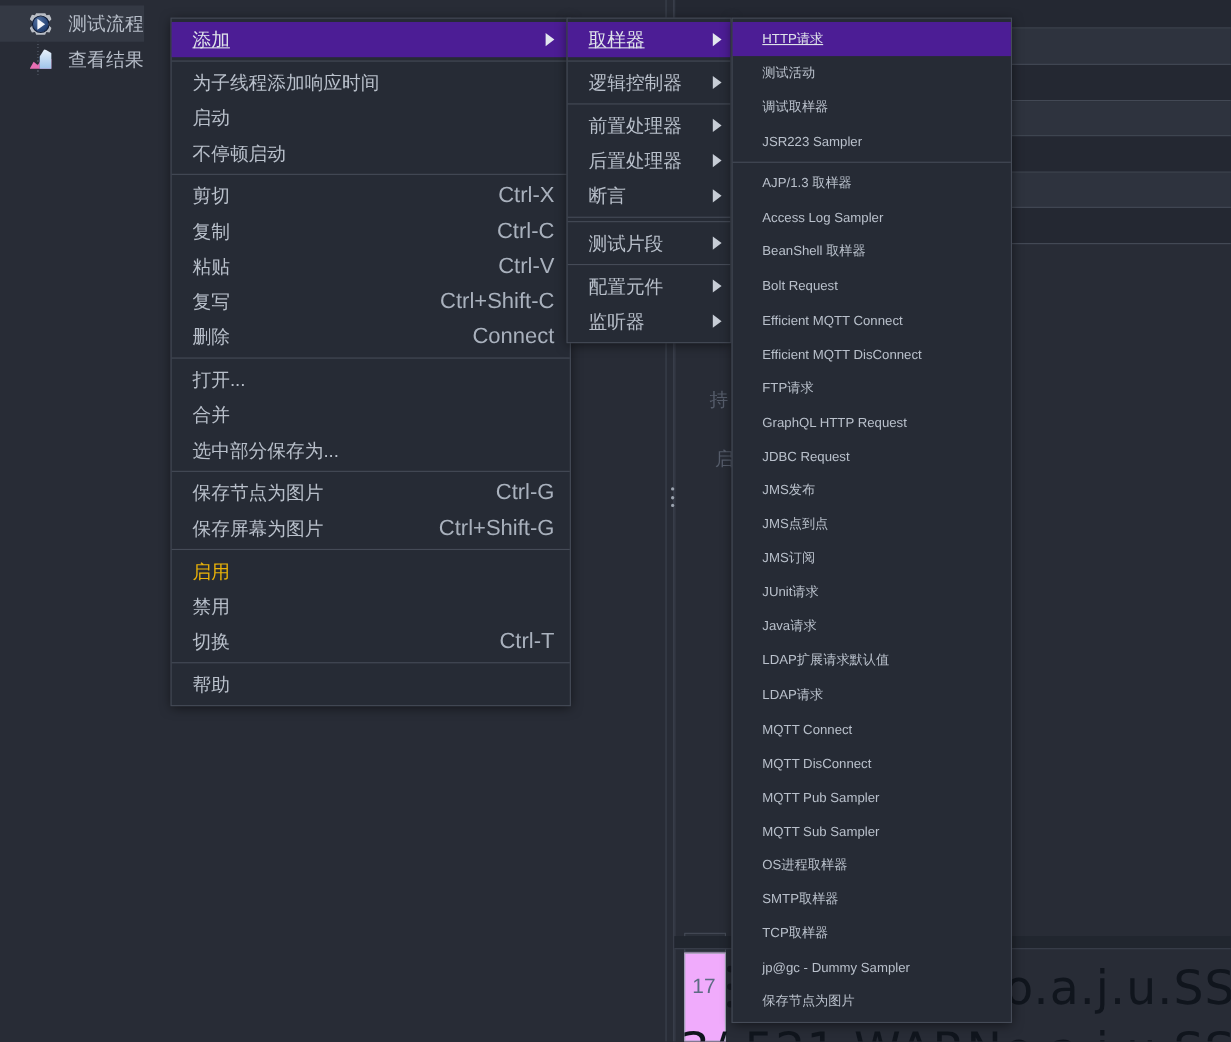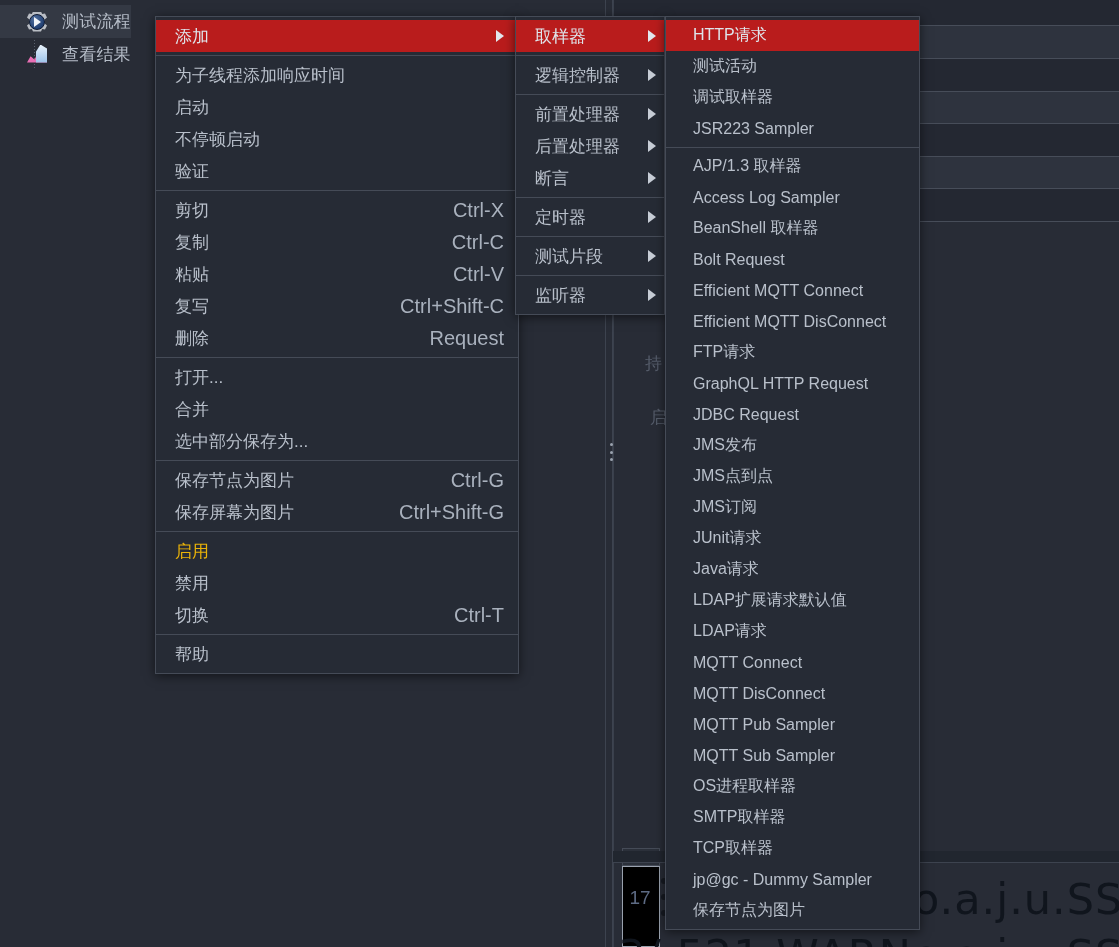--- a/index.html
+++ b/index.html
@@ -115,21 +115,21 @@
   .bg-ghost {
     position: absolute;
     color: #555c6a;
     font-size: 17px;
   }
 
   
   .gutter-box {
     position: absolute; left: 622px; top: 866px;
     width: 38px; height: 81px;
-    background: #000000;
+    background: #f0abfc;
     border: 1px solid #9aa2ae;
   }
   .gutter-num {
     position: absolute; left: 0; right: 2px; top: 20px;
     text-align: center;
     color: #5d6b84;
     font-size: 19px;
   }
   .spinner-bar {
     position: absolute; left: 622px; top: 848px;
@@ -184,37 +184,37 @@
     white-space: nowrap;
     cursor: default;
   }
   .mi .lbl { flex: 0 0 auto; }
   .mi .accel {
     margin-left: auto;
     color: #a9b1bd;
     font-size: 20px;
     padding-left: 28px;
   }
-  .mi.sel { background: #b91c1c; color: #dfe4ea; }
+  .mi.sel { background: #4c1d95; color: #dfe4ea; text-decoration: underline; }
   .mi.disabled { color: #eab308; }
   .mi .arrow {
     margin-left: auto;
     width: 0; height: 0;
     border-left: 8px solid #c7cdd6;
     border-top: 6px solid transparent;
     border-bottom: 6px solid transparent;
   }
   .mi.sel .arrow { border-left-color: #e2e7ee; }
   .msep { height: 1px; background: #454b57; margin: 3px 0; }
 
   #menu-context { left: 155px; top: 16px; width: 364px; }
   #menu-add     { left: 515px; top: 16px; width: 150px; }
   #menu-sampler { left: 665px; top: 16px; width: 255px; }
 
-  #menu-sampler .mi { height: 31px; font-size: 16px; padding-left: 27px; }
+  #menu-sampler .mi { height: 31px; font-size: 12px; padding-left: 27px; }
   #menu-add .mi { padding-left: 19px; padding-right: 8px; text-align: right; }
 </style>
 </head>
 <body>
 
 <div id="root">
 
   <div class="bg-layer">
 
     <div class="tree-panel">
@@ -301,43 +301,40 @@
       <div class="msep"></div>
       <div class="mi">
         <span class="lbl">为子线程添加响应时间</span>
       </div>
       <div class="mi">
         <span class="lbl">启动</span>
       </div>
       <div class="mi">
         <span class="lbl">不停顿启动</span>
       </div>
-      <div class="mi">
-        <span class="lbl">验证</span>
-      </div>
       <div class="msep"></div>
       <div class="mi">
         <span class="lbl">剪切</span>
         <span class="accel">Ctrl-X</span>
       </div>
       <div class="mi">
         <span class="lbl">复制</span>
         <span class="accel">Ctrl-C</span>
       </div>
       <div class="mi">
         <span class="lbl">粘贴</span>
         <span class="accel">Ctrl-V</span>
       </div>
       <div class="mi">
         <span class="lbl">复写</span>
         <span class="accel">Ctrl+Shift-C</span>
       </div>
       <div class="mi">
         <span class="lbl">删除</span>
-        <span class="accel">Request</span>
+        <span class="accel">Connect</span>
       </div>
       <div class="msep"></div>
       <div class="mi">
         <span class="lbl">打开...</span>
       </div>
       <div class="mi">
         <span class="lbl">合并</span>
       </div>
       <div class="mi">
         <span class="lbl">选中部分保存为...</span>
@@ -385,30 +382,30 @@
       </div>
       <div class="mi">
         <span class="lbl">后置处理器</span>
         <span class="arrow"></span>
       </div>
       <div class="mi">
         <span class="lbl">断言</span>
         <span class="arrow"></span>
       </div>
       <div class="msep"></div>
-      <div class="mi">
-        <span class="lbl">定时器</span>
-        <span class="arrow"></span>
-      </div>
       <div class="msep"></div>
       <div class="mi">
         <span class="lbl">测试片段</span>
         <span class="arrow"></span>
       </div>
       <div class="msep"></div>
+      <div class="mi">
+        <span class="lbl">配置元件</span>
+        <span class="arrow"></span>
+      </div>
       <div class="mi">
         <span class="lbl">监听器</span>
         <span class="arrow"></span>
       </div>
     </div>
 
   <div class="menu" id="menu-sampler">
       <div class="mi sel">
         <span class="lbl">HTTP请求</span>
       </div>

